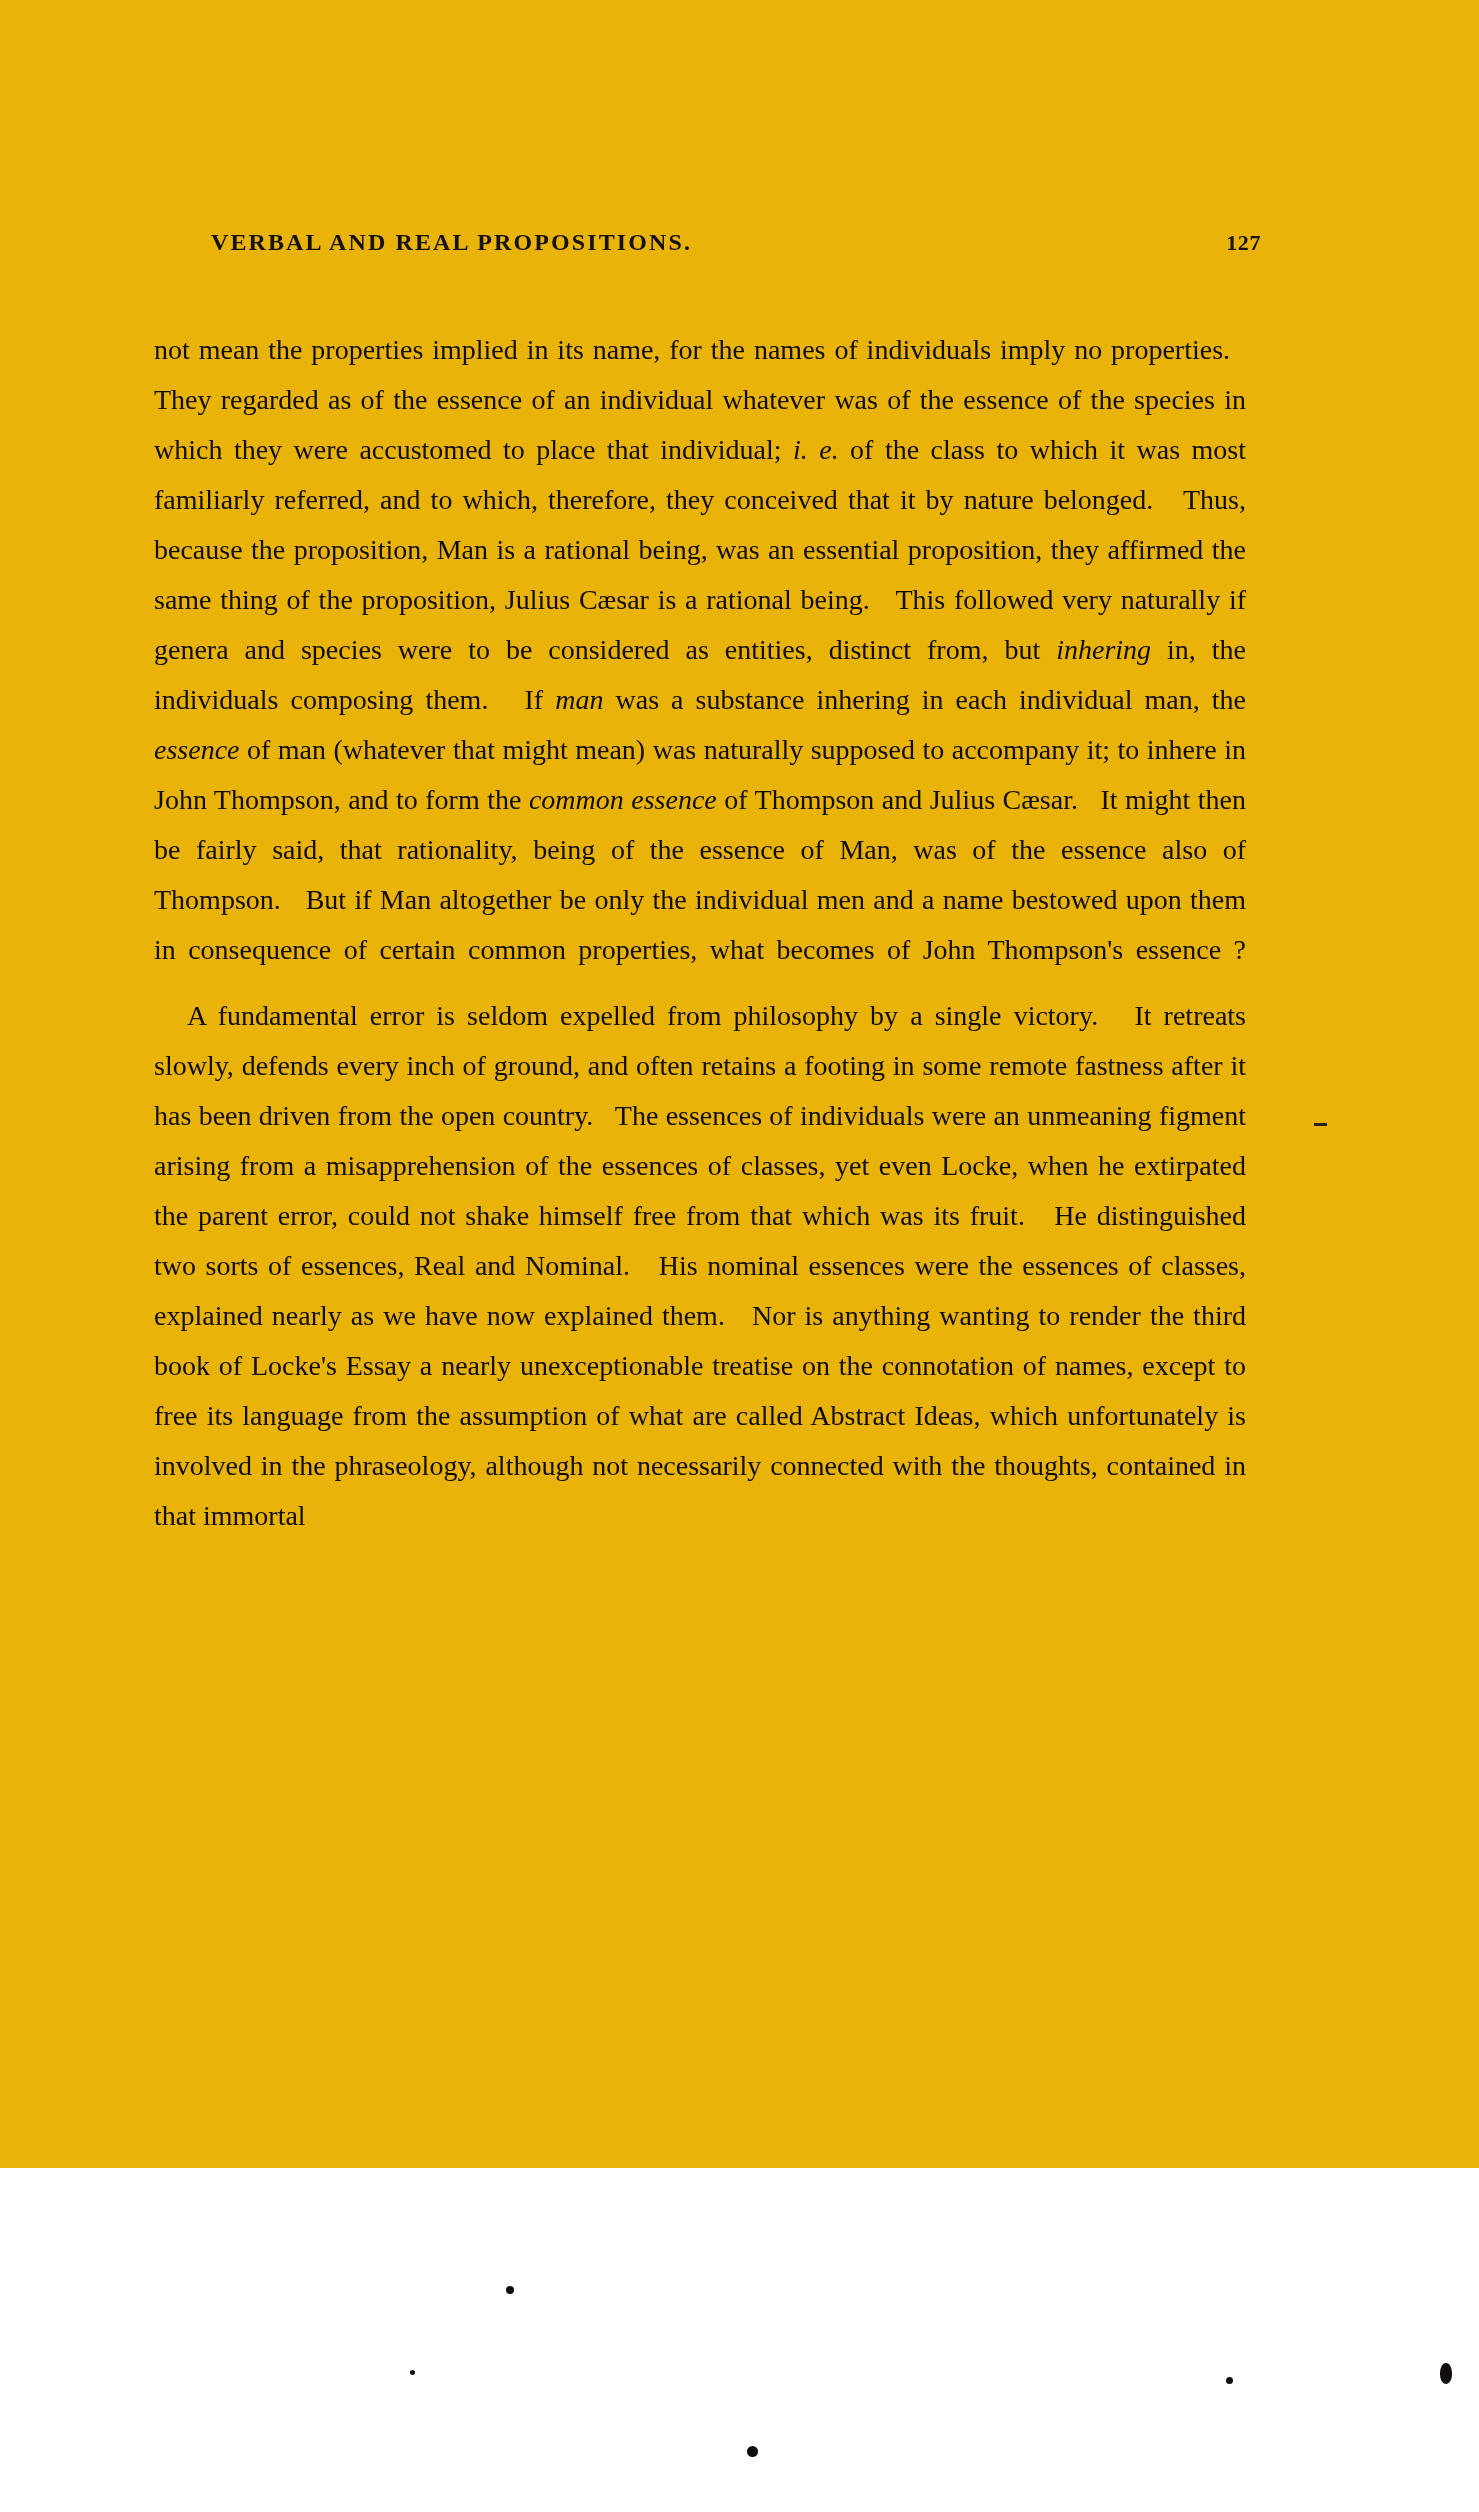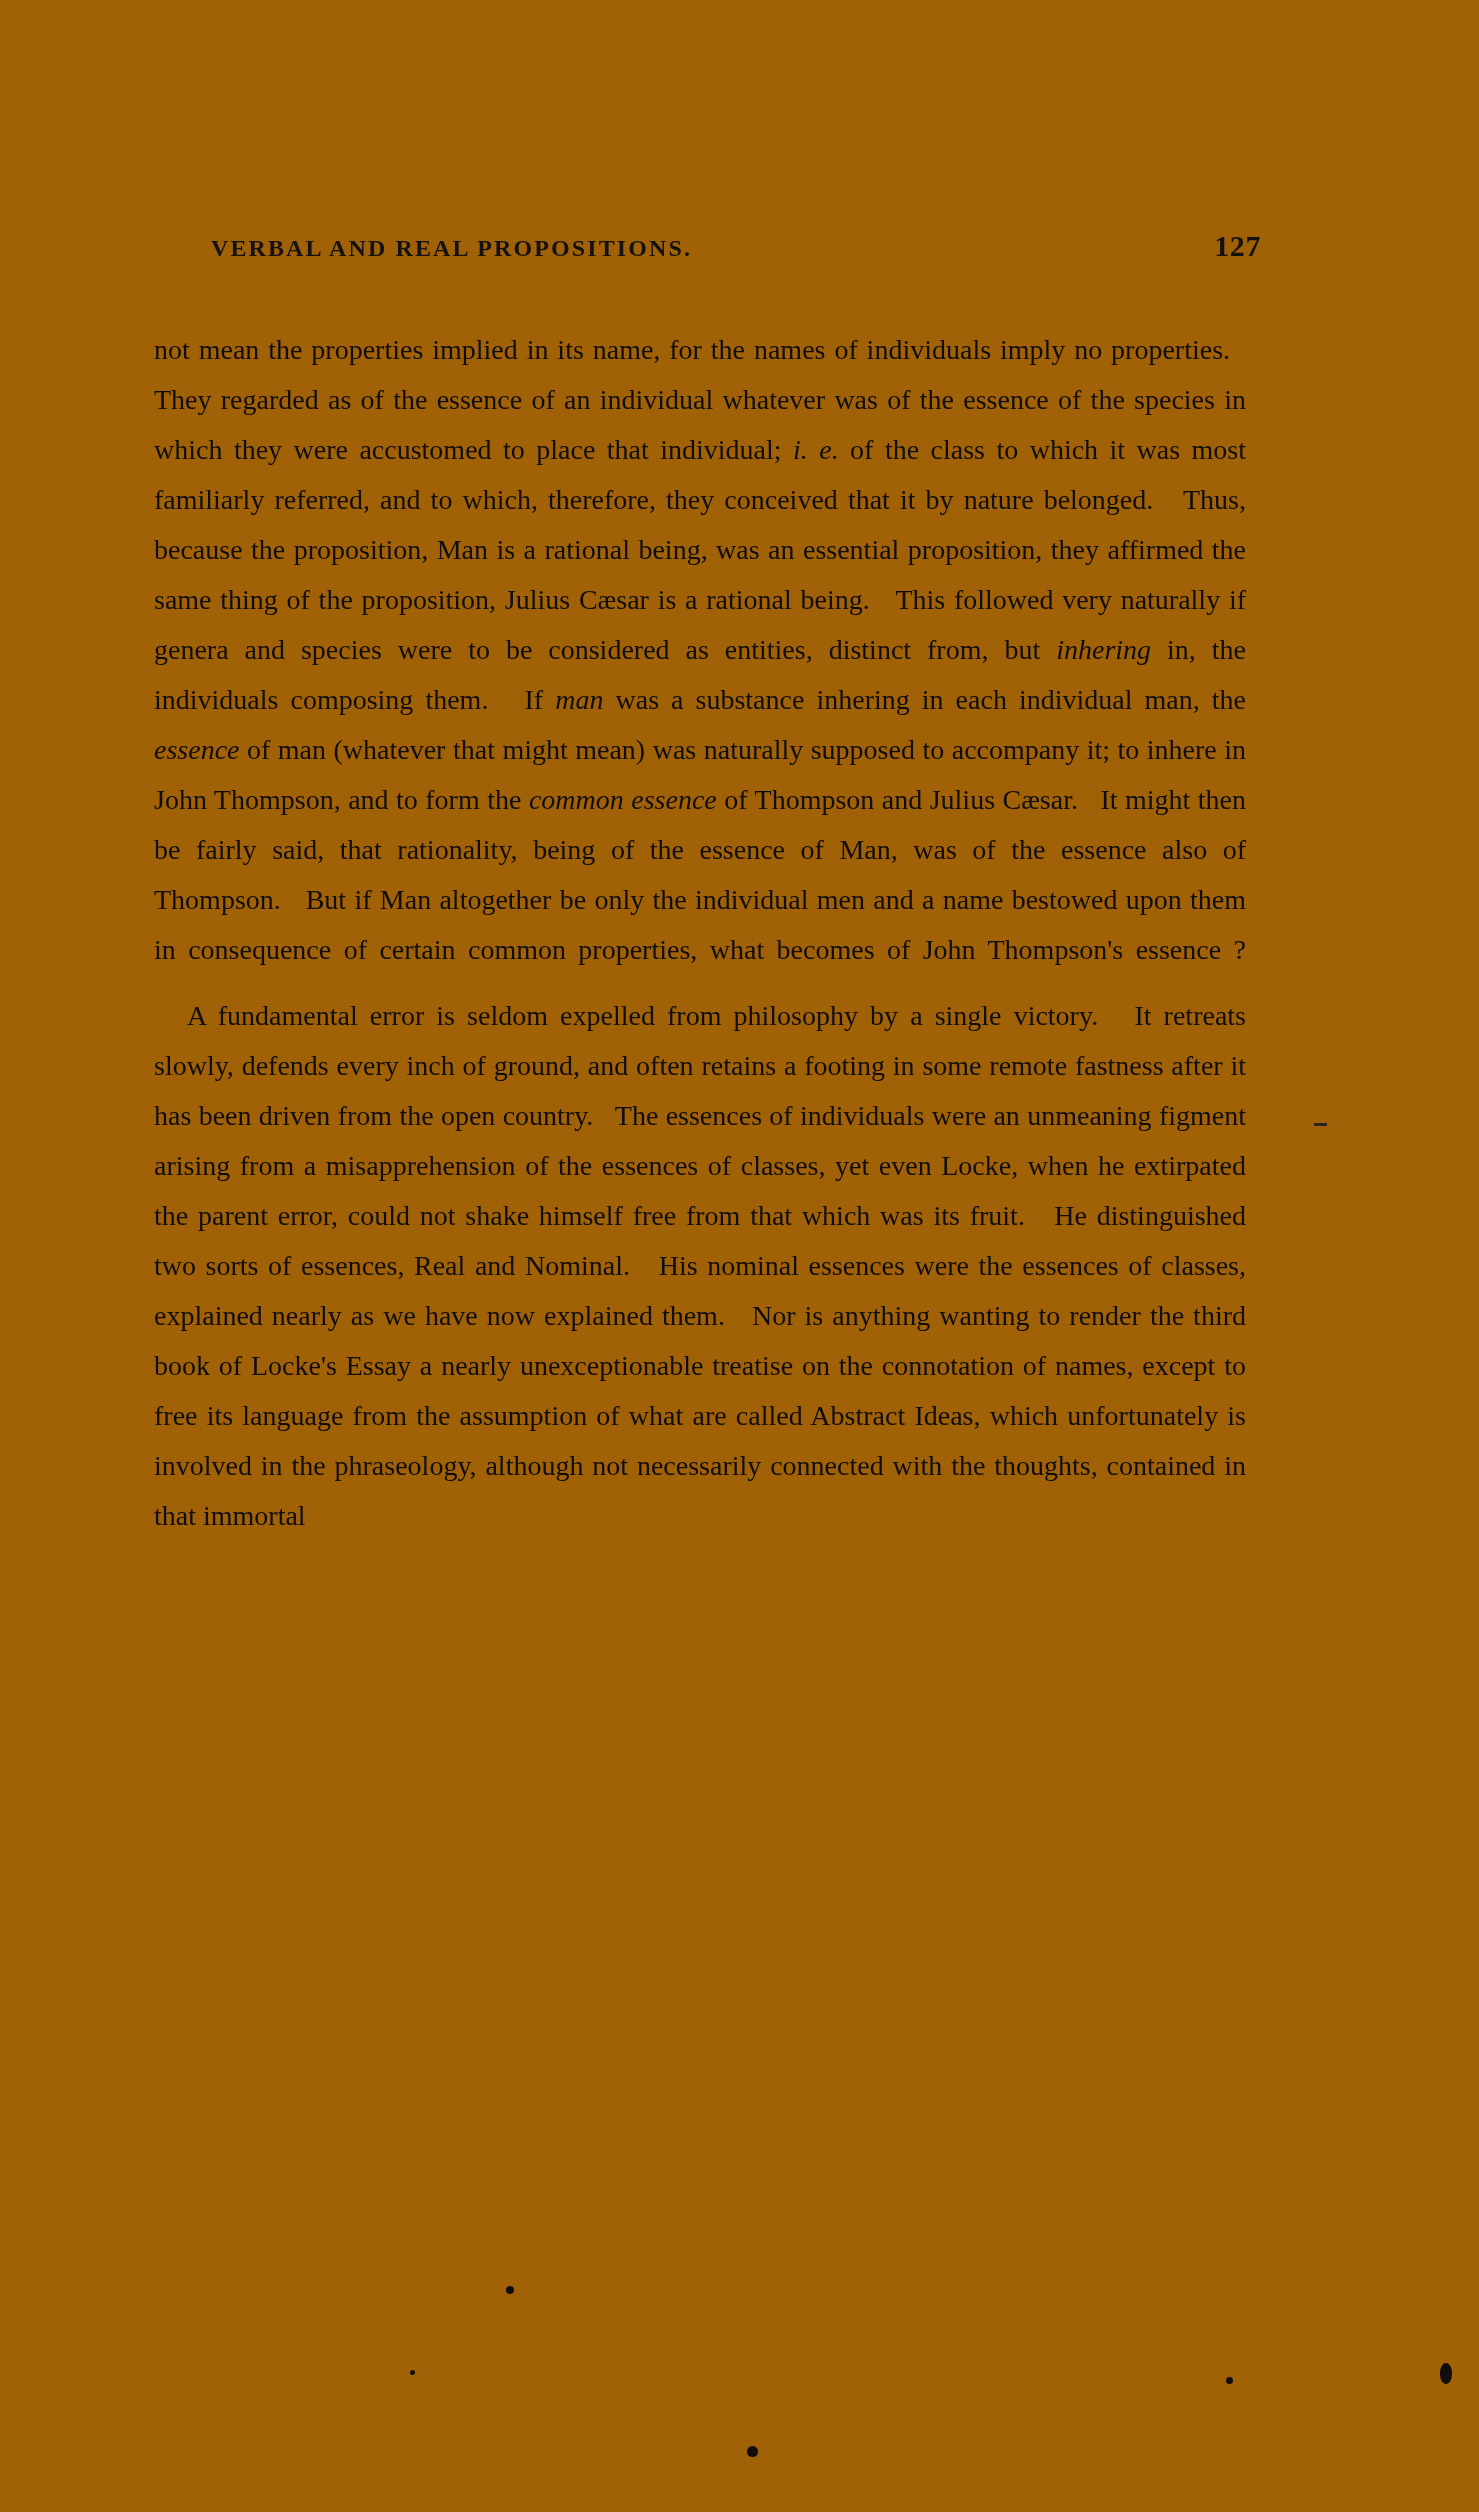--- a/index.html
+++ b/index.html
@@ -14,22 +14,22 @@
     font-family: "Liberation Serif", serif;
     color: #111111;
     overflow: hidden;
   }
 
   .page {
     position: absolute;
     top: 0;
     left: 0;
     width: 1479px;
-    height: 2512px;
-    background: #a16207;
+    height: 2168px;
+    background: #eab308;
   }
 
   .header {
     position: absolute;
     top: 229px;
     left: 149px;
     width: 1112px;
     height: 36px;
     display: flex;
     align-items: baseline;
@@ -40,21 +40,21 @@
     font-family: "Liberation Serif", serif;
     font-size: 24px;
     font-weight: bold;
     letter-spacing: 2.1px;
     color: #14110f;
     margin-left: 62px;
   }
 
   .page-number {
     font-family: "Liberation Serif", serif;
-    font-size: 30px;
+    font-size: 22px;
     font-weight: bold;
     color: #14110f;
     letter-spacing: 0.6px;
   }
 
   .body-text {
     position: absolute;
     top: 309px;
     left: 138px;
     width: 1124px;

